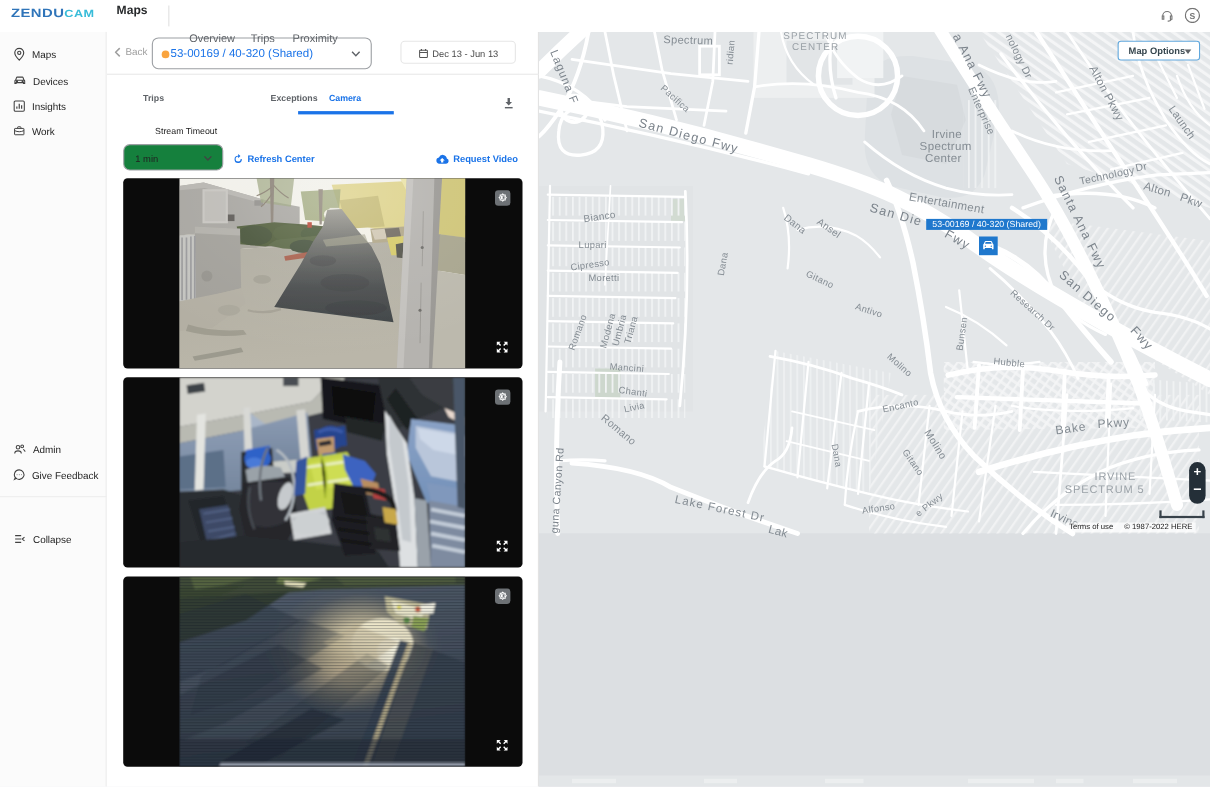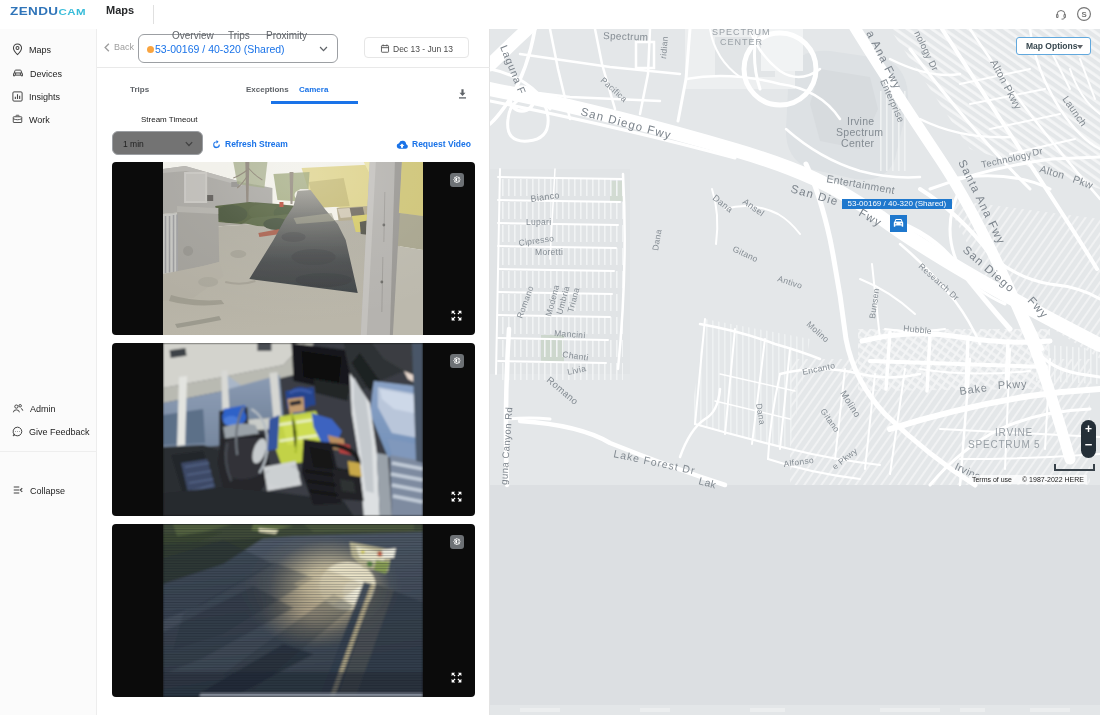--- a/index.html
+++ b/index.html
@@ -20,21 +20,21 @@
   .vehsel .vt { position:absolute; left:16px; top:8px; font-size:10.5px; color:#1a73e8; white-space:nowrap; }
   .vehsel .chev { position:absolute; left:180px; top:11px; }
   .datebox { position:absolute; left:267px; top:8px; width:105px; height:21px; border:1px solid #e6e6e6; border-radius:4px; background:#fff; }
   .datebox .dt { position:absolute; left:28px; top:6px; font-size:8.5px; color:#4a4a4a; white-space:nowrap; }
   .hdiv { position:absolute; left:0; top:38px; width:393px; height:1px; background:#e9e9e9; }
   .tab { position:absolute; top:56px; font-size:8px; font-weight:bold; color:#5f6368; }
   .tab.active { color:#1a73e8; }
   .underline { position:absolute; left:174px; top:72px; width:87px; height:3px; background:#1a73e8; }
   .dlicon { position:absolute; left:359px; top:58px; }
   .stlabel { position:absolute; left:4px; top:86px; font-size:8px; color:#212121;margin-left:40px; }
-  .stselect { position:absolute; left:15px; top:102px; width:91px; height:24px; border:1px solid #9c9fa3; border-radius:6px; background:#737373;padding-left:38px; }
+  .stselect { position:absolute; left:15px; top:102px; width:91px; height:24px; border:1px solid #9c9fa3; border-radius:6px; background:#15803d;padding-left:38px; }
   .stselect .sv { position:absolute; left:10px; top:7px; font-size:8.5px; color:#212121; }
   .blink { position:absolute; font-size:8.5px; font-weight:bold; color:#1a73e8; white-space:nowrap; }
   .vframe { position:absolute; left:15px; width:363px; height:173px; background:#0b0b0b; border-radius:4px; overflow:hidden; }
   .vframe svg.photo { position:absolute; left:51px; top:0; width:260px; height:173px; }
   .bicon { position:absolute; left:338px; top:11px; width:14px; height:14px; background:#6d7175; border-radius:3px; }
   .ficon { position:absolute; left:338px; top:147px; }
 
   .map { position:absolute; left:490px; top:29px; width:610px; height:686px; background:#dcdfe2; z-index:5; overflow:hidden; }
   .mapopt { position:absolute; left:526px; top:8px; width:75px; height:18px; background:#fff; border:1px solid #61a8dd; border-radius:3px; z-index:6; font-size:8.5px; font-weight:bold; color:#37474f; line-height:16px; padding-left:9px; white-space:nowrap; }
   .mapopt:after { content:""; position:absolute; right:7px; top:7px; border-left:3.5px solid transparent; border-right:3.5px solid transparent; border-top:4px solid #5f6368; }
@@ -363,21 +363,21 @@
   <div class="stselect">
     <div class="sv">1 min</div>
     <svg style="position:absolute;right:9px;top:9px;" width="8" height="6" viewBox="0 0 10 7" fill="none" stroke="#424242" stroke-width="1.5">
         <path d="M1 1.2 L5 5.4 L9 1.2"></path>
       </svg>
   </div>
   <div class="blink" style="left:128px;top:110px;">
     <svg style="position:absolute;left:-14px;top:0px;" width="11" height="11" viewBox="0 0 24 24" fill="#1a73e8">
         <path d="M12 5.5 V2 L16.5 6.2 L12 10.4 V7 a5 5 0 1 0 5 5 h2.2 A7.2 7.2 0 1 1 12 5.5 Z"></path>
       </svg>
-    <span>Refresh Stream</span>
+    <span>Refresh Center</span>
   </div>
   <div class="blink" style="left:315px;top:110px;">
     <svg style="position:absolute;left:-17px;top:0.5px;" width="14" height="10" viewBox="0 0 24 17" fill="#1a73e8">
         <path d="M19.2 7 A6.4 6.4 0 0 0 6.9 5.3 A4.9 4.9 0 0 0 7.5 15 L18.2 15 A4.1 4.1 0 0 0 19.2 7 Z M13.7 10.2 v3 h-3.4 v-3 H7.9 L12 6 l4.1 4.2 Z"></path>
       </svg>
     <span>Request Video</span>
   </div>
 
   <div class="vframe" style="top:133px;">
       <svg class="photo" viewBox="0 0 259 173" preserveAspectRatio="none">

